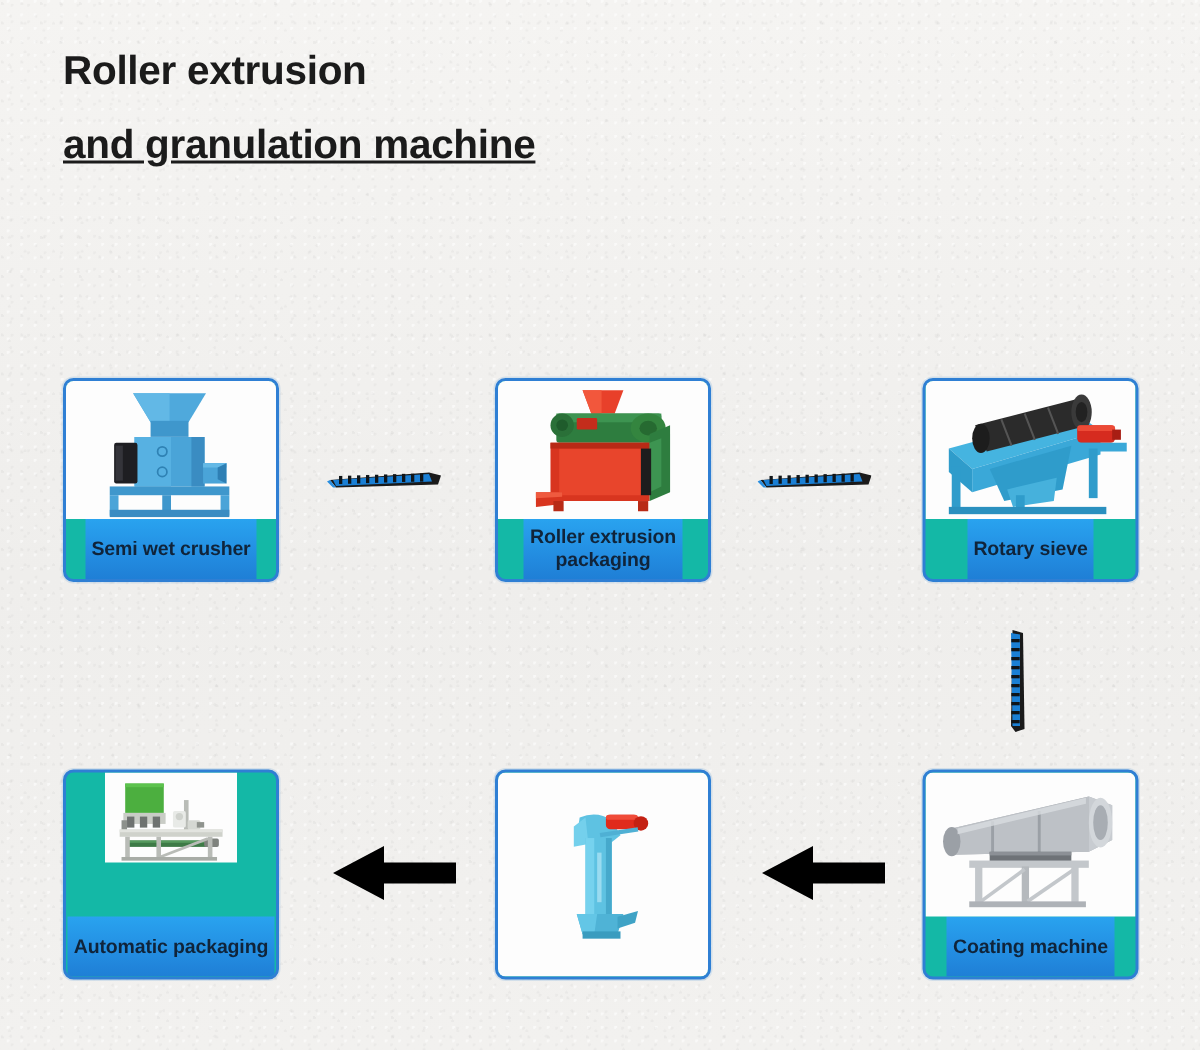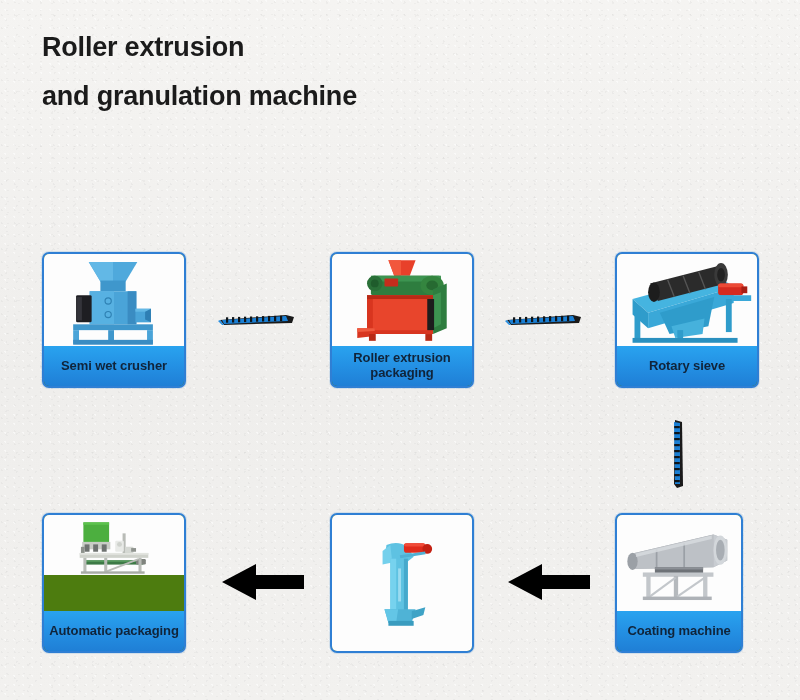--- a/index.html
+++ b/index.html
@@ -41,42 +41,43 @@
   }
   .head-sub {
     font-size: 27px;
     font-weight: bold;
     color: #1b1b1b;
     letter-spacing: -0.2px;
     line-height: 1.0;
     white-space: nowrap;
   }
   #head-line1 { margin-bottom: 22px; }
-  #head-line2 { margin-bottom: 16px; }
+  #head-line2 { margin-bottom: 16px; text-decoration: underline; }
   .head-main {
     font-size: 50px;
     font-weight: bold;
     color: #121212;
     letter-spacing: -1px;
     line-height: 1.0;
     white-space: nowrap;
   }
 
   
   .card {
     position: absolute;
     z-index: 3;
-    background: #4d7c0f;
+    background: #14b8a6;
     border: 2px solid #2f7fd4;
     border-radius: 7px;
     box-sizing: border-box;
     display: flex;
     flex-direction: column;
     overflow: hidden;
     box-shadow: 0 0 0 1px rgba(120,170,220,0.25);
+    align-items: center;
   }
   .card-figure {
     flex: 1 1 auto;
     position: relative;
     background: #fdfdfd;
     overflow: hidden;
   }
   .card-label {
     flex: 0 0 auto;
     height: 40px;
@@ -94,21 +95,21 @@
     letter-spacing: -0.1px;
   }
   .card-label.two-line { font-size: 13px; }
 
   
   #card-crusher    { left: 42px;  top: 252px; width: 144px; height: 136px; }
   #card-granulator { left: 330px; top: 252px; width: 144px; height: 136px; }
   #card-sieve      { left: 615px; top: 252px; width: 144px; height: 136px; }
   #card-packaging  { left: 42px;  top: 513px; width: 144px; height: 140px; gap: 36px; }
   #card-elevator   { left: 330px; top: 513px; width: 144px; height: 140px; }
-  #card-coating    { left: 615px; top: 513px; width: 128px; height: 140px; }
+  #card-coating    { left: 615px; top: 513px; width: 144px; height: 140px; }
 
   
   .conveyor-h {
     position: absolute;
     z-index: 2;
     width: 76px;
     height: 13px;
   }
   #conveyor-1 { left: 218px; top: 313px; }
   #conveyor-2 { left: 505px; top: 313px; }

